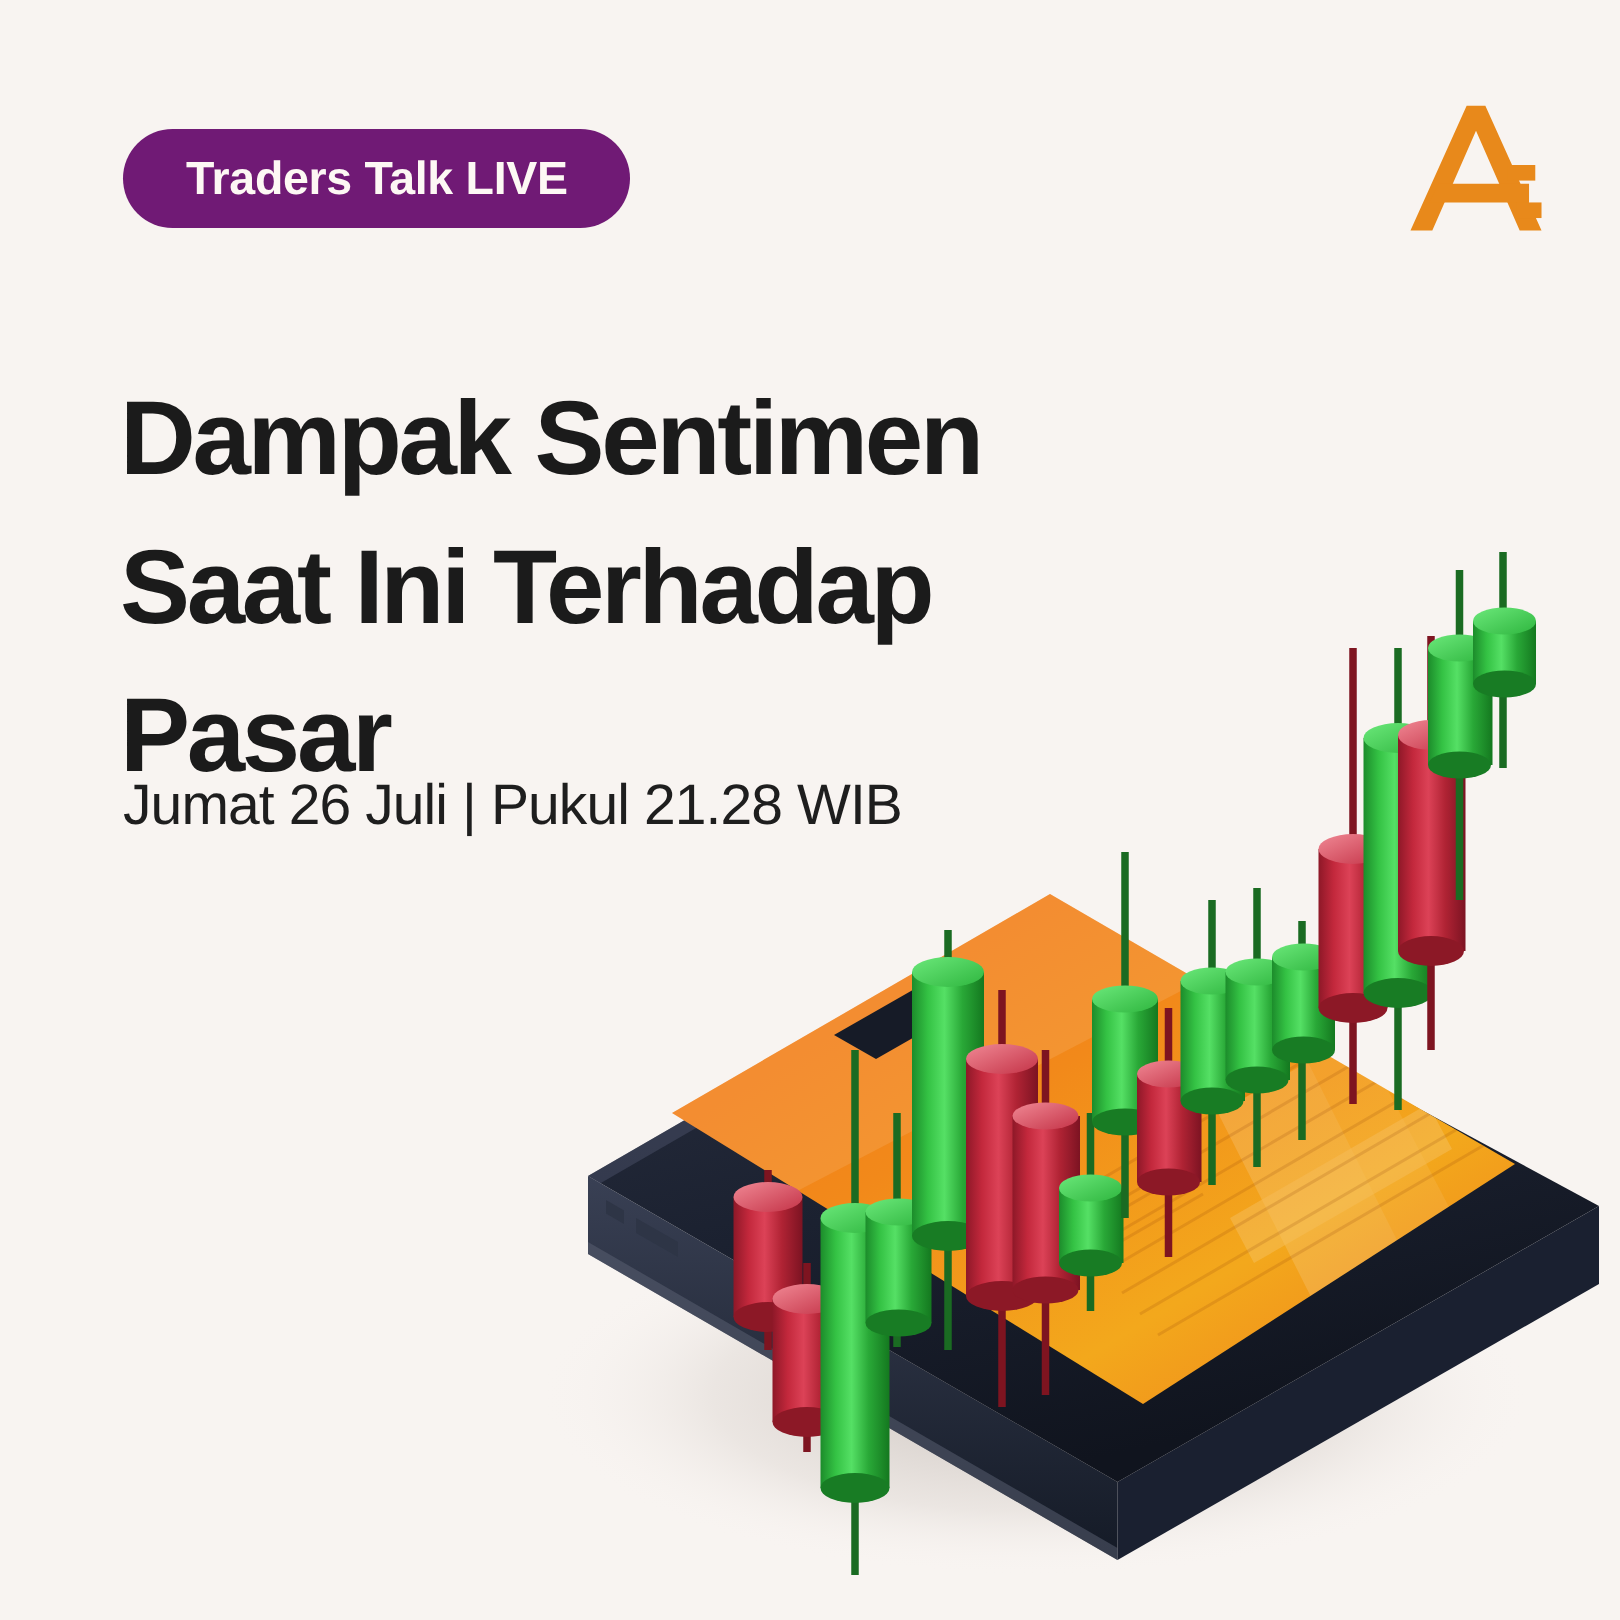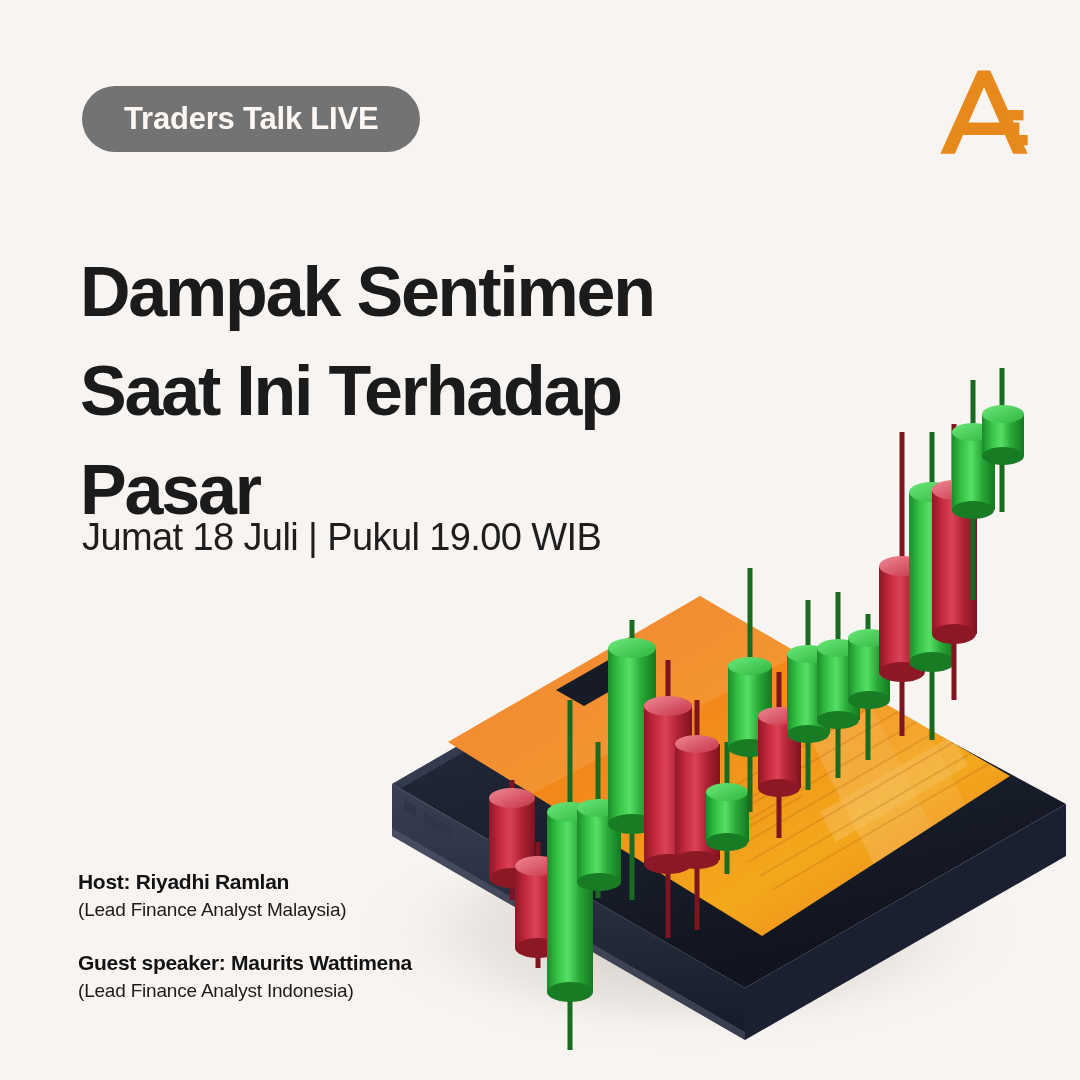--- a/index.html
+++ b/index.html
@@ -13,21 +13,21 @@
 
   
   #art{position:absolute;left:0;top:0;width:1080px;height:1080px;}
 
   
   .badge{
     position:absolute;left:82px;top:86px;
     height:66px;box-sizing:border-box;
     padding:0 42px;
     display:flex;align-items:center;justify-content:center;
-    background:#737373;border-radius:33px;
+    background:#701a75;border-radius:33px;
     color:#FDF8F4;font-size:31px;font-weight:bold;
     letter-spacing:-0.2px;white-space:nowrap;
   }
   .headline{
     position:absolute;left:80px;top:196px;
     width:760px;
     color:#1B1B1B;
     font-size:70px;line-height:99px;
     font-weight:bold;letter-spacing:-2.2px;
     white-space:pre-line;
@@ -246,32 +246,22 @@
   </svg>
 
   <div class="badge">
     <span>Traders Talk LIVE</span>
   </div>
 
   <h1 class="headline">Dampak Sentimen
 Saat Ini Terhadap
 Pasar</h1>
 
-  <div class="subline">Jumat 18 Juli | Pukul 19.00 WIB</div>
-
-  <div class="credits">
-    <div class="credit-block">
-      <div class="credit-name">Host: Riyadhi Ramlan</div>
-      <div class="credit-role">(Lead Finance Analyst Malaysia)</div>
-    </div>
-    <div class="credit-block">
-      <div class="credit-name">Guest speaker: Maurits Wattimena</div>
-      <div class="credit-role">(Lead Finance Analyst Indonesia)</div>
-    </div>
-  </div>
+  <div class="subline">Jumat 26 Juli | Pukul 21.28 WIB</div>
+
 
   <svg class="logo" viewBox="0 0 100 100">
     <g fill="#E8891B">
       <polygon points="44,12 56,12 92,92 78,92 50,28 22,92 8,92"></polygon>
       <polygon points="26,62 84,62 84,74 20,74"></polygon>
       <polygon points="70,50 88,50 88,60 70,60"></polygon>
       <polygon points="76,74 92,74 92,84 76,84"></polygon>
     </g>
   </svg>
 

